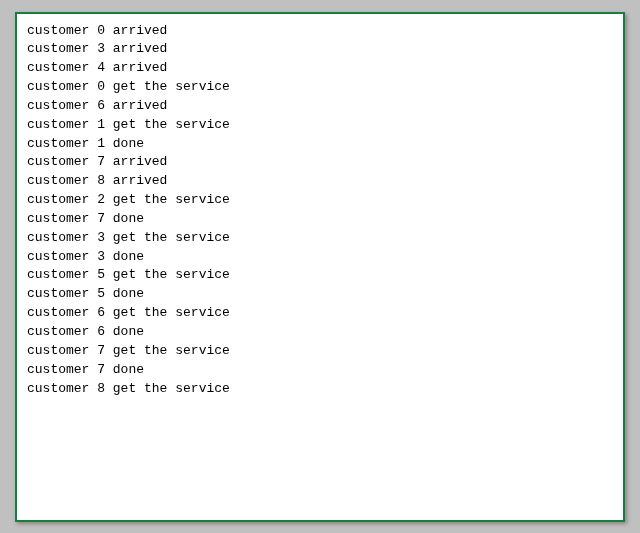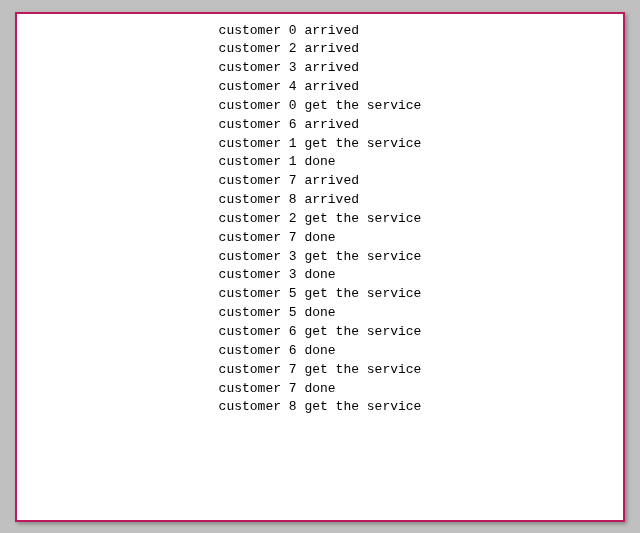--- a/index.html
+++ b/index.html
@@ -13,27 +13,26 @@
       display: flex;
       justify-content: center;
       align-items: center;
       width: 640px;
       height: 533px;
       font-family: Arial, sans-serif;
     }
 
     .window-frame {
       background: #ffffff;
-      border: 2px solid #be185d;
+      border: 2px solid #15803d;
       box-shadow: 2px 2px 4px rgba(0,0,0,0.3);
       width: 610px;
       height: 510px;
       display: flex;
       flex-direction: column;
-      align-items: center;
     }
 
     .terminal {
       background: #ffffff;
       flex: 1;
       padding: 8px 10px;
       overflow-y: auto;
       font-family: 'Courier New', Courier, monospace;
       font-size: 13px;
       line-height: 1.45;
@@ -44,21 +43,20 @@
       white-space: pre;
       display: block;
     }
   </style>
 </head>
 <body>
 
 <div class="window-frame">
   <div class="terminal" id="terminal-content">
   <span class="terminal-line">customer 0 arrived</span>
-      <span class="terminal-line">customer 2 arrived</span>
       <span class="terminal-line">customer 3 arrived</span>
       <span class="terminal-line">customer 4 arrived</span>
       <span class="terminal-line">customer 0 get the service</span>
       <span class="terminal-line">customer 6 arrived</span>
       <span class="terminal-line">customer 1 get the service</span>
       <span class="terminal-line">customer 1 done</span>
       <span class="terminal-line">customer 7 arrived</span>
       <span class="terminal-line">customer 8 arrived</span>
       <span class="terminal-line">customer 2 get the service</span>
       <span class="terminal-line">customer 7 done</span>

